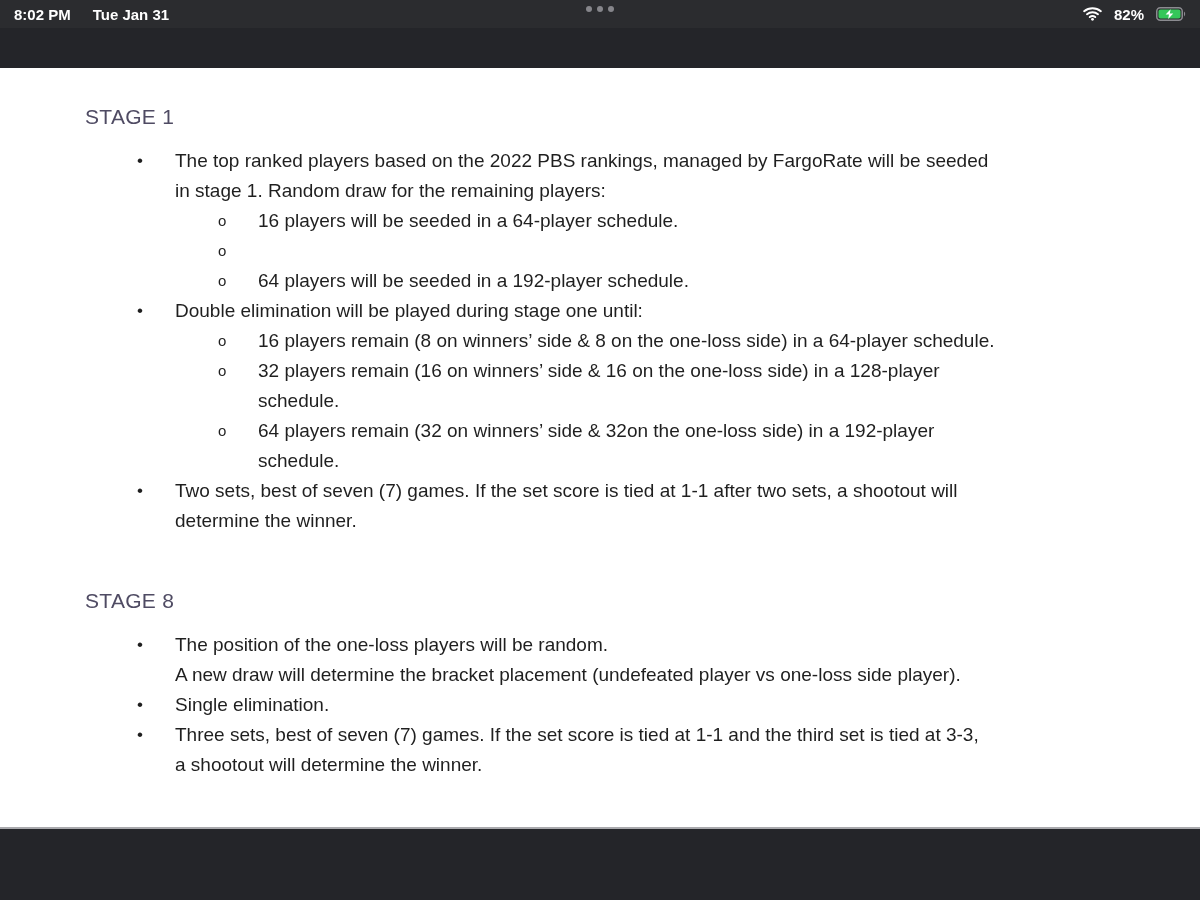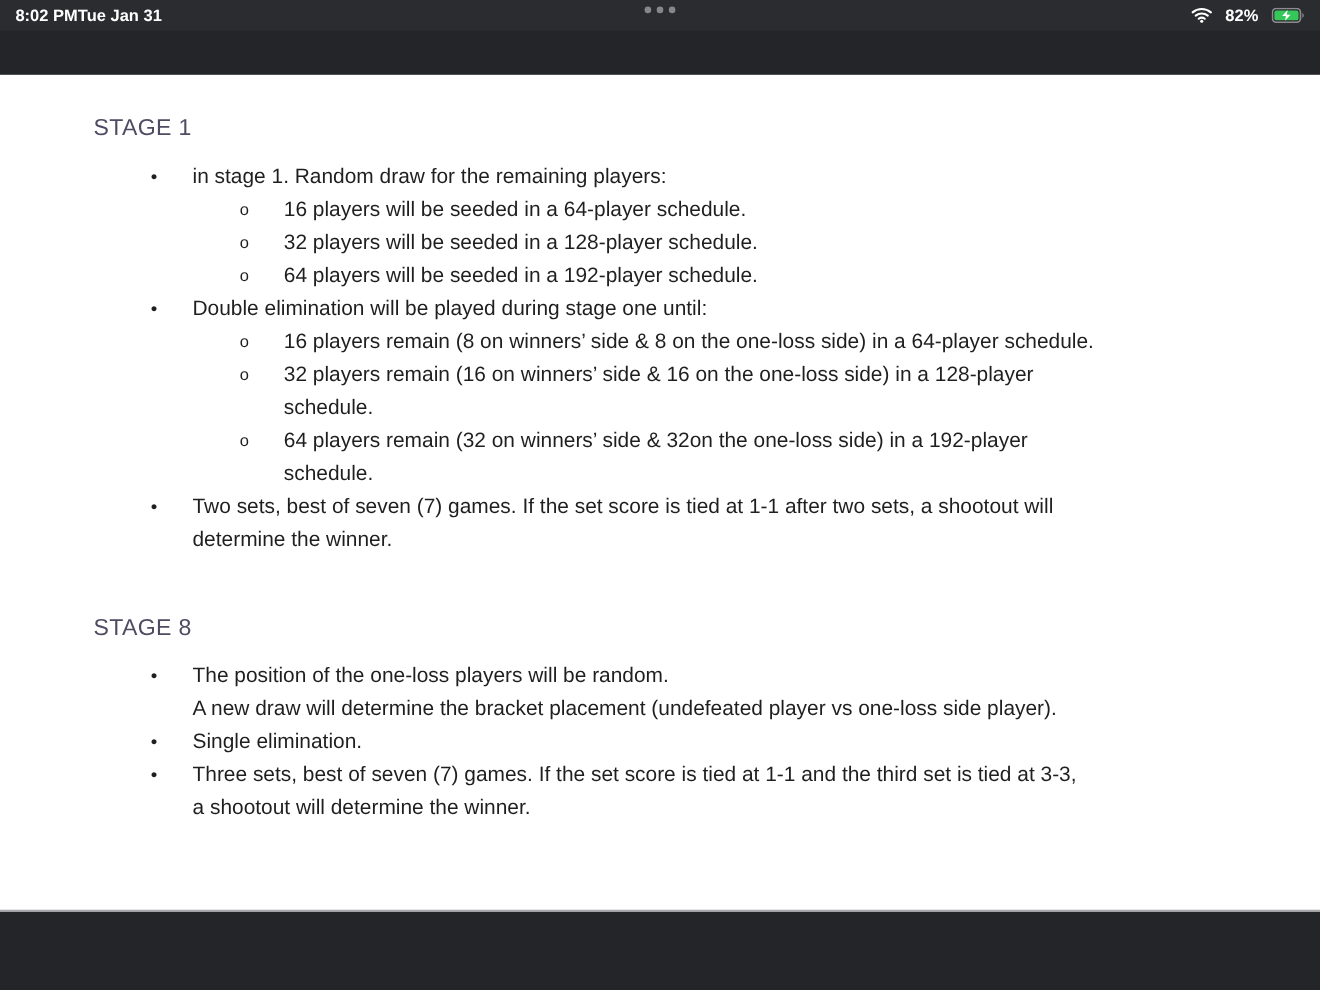--- a/index.html
+++ b/index.html
@@ -23,21 +23,21 @@
   }
   
   .statusbar{
     position:absolute;top:0;left:0;right:0;height:28px;
     background:var(--statusbar-bg);
     display:flex;align-items:center;justify-content:space-between;
     padding:0 14px;
     color:var(--status-text);
     font-size:15px;font-weight:600;
   }
-  .sb-left{display:flex;gap:0;align-items:center;justify-content:center;}
+  .sb-left{display:flex;gap:22px;align-items:center;justify-content:center;}
   .sb-right{display:flex;gap:12px;align-items:center;}
   .dots{
     position:absolute;left:50%;top:6px;transform:translateX(-50%);
     display:flex;gap:5px;cursor:pointer;
   }
   .dots i{width:6px;height:6px;border-radius:50%;background:var(--dots-gray);display:block;}
   .wifi-svg,.batt-svg{display:block;}
   
   .page{
     position:absolute;top:68px;left:0;
@@ -109,34 +109,32 @@
     </div>
   </div>
 
   <div class="page">
     <div id="doc-content">
         <div class="section">
           <h2 class="section-heading">STAGE 1</h2>
           <div class="bullet-row lvl1">
             <span class="marker">•</span>
             <div class="btext">
+              <div>The top ranked players based on the 2022 PBS rankings, managed by FargoRate will be seeded</div>
               <div>in stage 1. Random draw for the remaining players:</div>
             </div>
           </div>
           <div class="bullet-row lvl2">
             <span class="marker">o</span>
             <div class="btext">
               <div>16 players will be seeded in a 64-player schedule.</div>
             </div>
           </div>
           <div class="bullet-row lvl2">
             <span class="marker">o</span>
-            <div class="btext">
-              <div>32 players will be seeded in a 128-player schedule.</div>
-            </div>
           </div>
           <div class="bullet-row lvl2">
             <span class="marker">o</span>
             <div class="btext">
               <div>64 players will be seeded in a 192-player schedule.</div>
             </div>
           </div>
           <div class="bullet-row lvl1">
             <span class="marker">•</span>
             <div class="btext">

